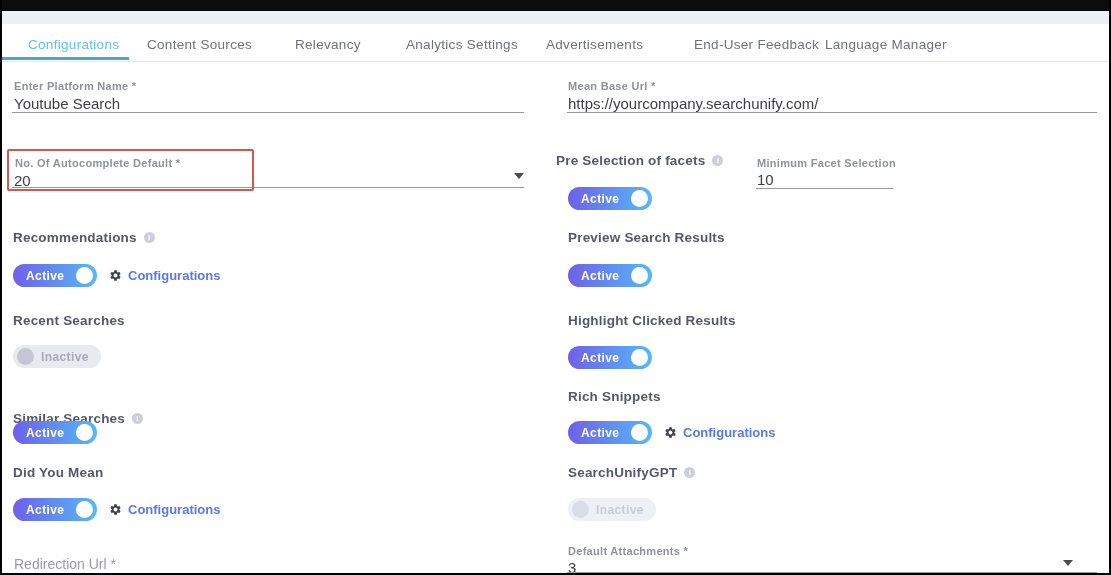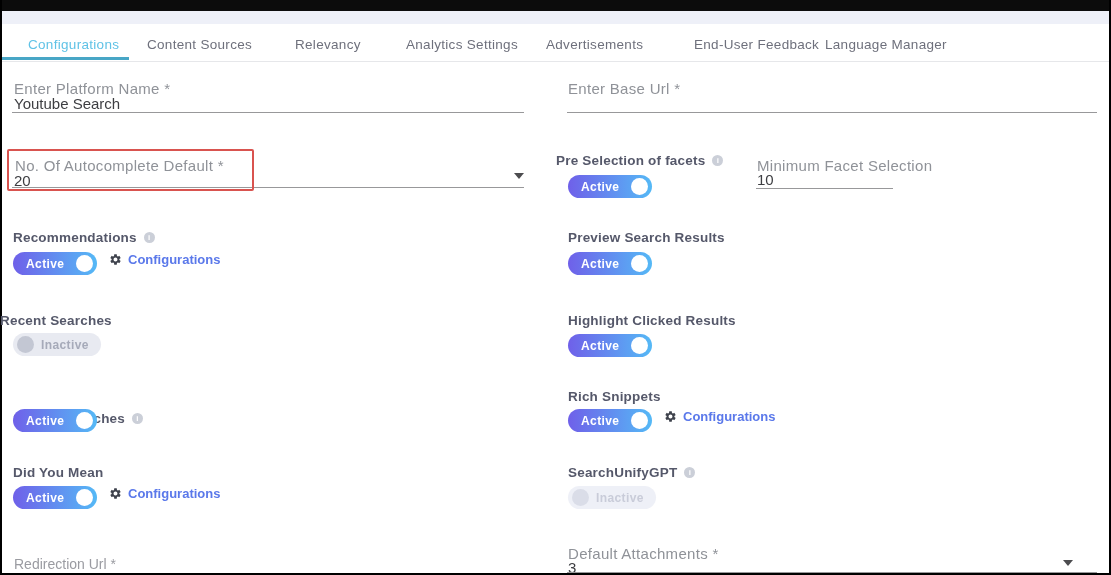--- a/index.html
+++ b/index.html
@@ -12,29 +12,29 @@
   .frame-right{position:absolute;right:0;top:0;width:2px;height:575px;background:#000;}
   .frame-bottom{position:absolute;left:0;bottom:0;width:1111px;height:2px;background:#000;}
   .lavender{position:absolute;left:2px;top:11px;width:1107px;height:13px;background:#eef0f8;}
   
   .tabbar{position:absolute;left:2px;top:24px;width:1107px;height:38px;background:#fff;
           border-bottom:1px solid #e6e7ea;box-sizing:border-box;}
   .tab{position:absolute;top:13px;font-size:13.5px;color:#6e707c;letter-spacing:.3px;cursor:pointer;white-space:nowrap;}
   .tab.active{color:#5fc2e6;}
   .tab-underline{position:absolute;left:0;top:33px;width:127px;height:3px;background:#48a6c6;}
   
-  .lbl{position:absolute;font-size:15px;font-weight:normal;color:#8f9298;letter-spacing:.3px;white-space:nowrap;}
+  .lbl{position:absolute;font-size:11px;font-weight:bold;color:#8f9298;letter-spacing:.3px;white-space:nowrap;}
   .val{position:absolute;font-size:15px;color:#3d3e42;white-space:nowrap;}
   .uline{position:absolute;height:1px;background:#98989a;}
   .hdg{position:absolute;font-size:13.5px;font-weight:bold;color:#55586a;letter-spacing:.2px;white-space:nowrap;}
   .hdg-light{position:absolute;font-size:14px;color:#9a9ba1;white-space:nowrap;}
   .info{display:inline-block;width:11px;height:11px;border-radius:50%;background:#cbcfd8;color:#fff;
         font-size:8px;font-weight:bold;line-height:11px;text-align:center;margin-left:7px;
         vertical-align:2px;cursor:pointer;}
-  .toggle-row{position:absolute;display:flex;align-items:flex-start;gap:12px;}
+  .toggle-row{position:absolute;display:flex;align-items:center;gap:12px;margin-top:12px;}
   .toggle{position:relative;width:84px;height:23px;border-radius:12px;cursor:pointer;flex:0 0 auto;}
   .toggle .tlabel{position:absolute;top:5px;font-size:12px;font-weight:bold;letter-spacing:.4px;}
   .toggle .knob{position:absolute;top:3px;width:17px;height:17px;border-radius:50%;}
   .toggle.on{background:linear-gradient(90deg,#6f60e9,#55b9f6);}
   .toggle.on .tlabel{left:13px;color:#fff;}
   .toggle.on .knob{right:4px;background:#fff;}
   .toggle.off{width:88px;background:#e8eaf1;}
   .toggle.off .tlabel{left:28px;color:#a6aab9;}
   .toggle.off .knob{left:4px;background:#c3c7d3;}
   .toggle.disabled{width:88px;background:#eef0f7;}
@@ -67,21 +67,22 @@
     <span class="tab" style="left:544px">Advertisements</span>
     <span class="tab" style="left:692px">End-User Feedback</span>
     <span class="tab" style="left:823px">Language Manager</span>
     <div class="tab-underline"></div>
   </div>
 
   <div class="lbl" style="left:14px;top:80px">Enter Platform Name *</div>
   <div class="val" style="left:14px;top:95px">Youtube Search</div>
   <div class="uline" style="left:12px;top:112px;width:512px"></div>
 
-  <div class="lbl" style="left:568px;top:80px">Enter Base Url *</div>
+  <div class="lbl" style="left:568px;top:80px">Mean Base Url *</div>
+  <div class="val" style="left:568px;top:95px">https://yourcompany.searchunify.com/</div>
   <div class="uline" style="left:567px;top:112px;width:530px"></div>
 
   <div class="redbox"></div>
   <div class="lbl" style="left:15px;top:157px">No. Of Autocomplete Default *</div>
   <div class="val" style="left:14px;top:172px">20</div>
   <div class="uline" style="left:12px;top:187px;width:512px"></div>
   <div class="caret" style="left:514px;top:173px"></div>
 
   <div class="hdg" style="left:556px;top:153px">
     <span>Pre Selection of facets</span><span class="info">i</span>
@@ -116,21 +117,21 @@
   <div class="hdg" style="left:568px;top:230px">
     <span>Preview Search Results</span>
   </div>
   <div class="toggle-row" style="left:568px;top:252px">
     <span class="toggle on">
       <span class="tlabel">Active</span>
       <span class="knob"></span>
     </span>
   </div>
 
-  <div class="hdg" style="left:0;top:313px">
+  <div class="hdg" style="left:13px;top:313px">
     <span>Recent Searches</span>
   </div>
   <div class="toggle-row" style="left:13px;top:333px">
     <span class="toggle off">
       <span class="tlabel">Inactive</span>
       <span class="knob"></span>
     </span>
   </div>
 
   <div class="hdg" style="left:568px;top:313px">

